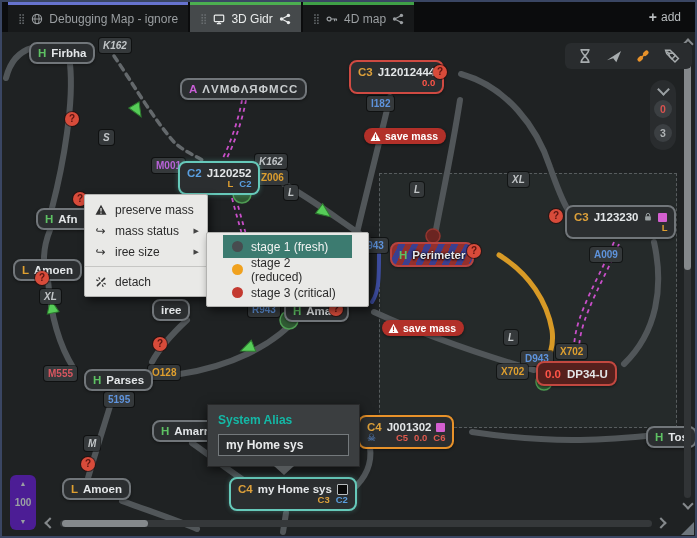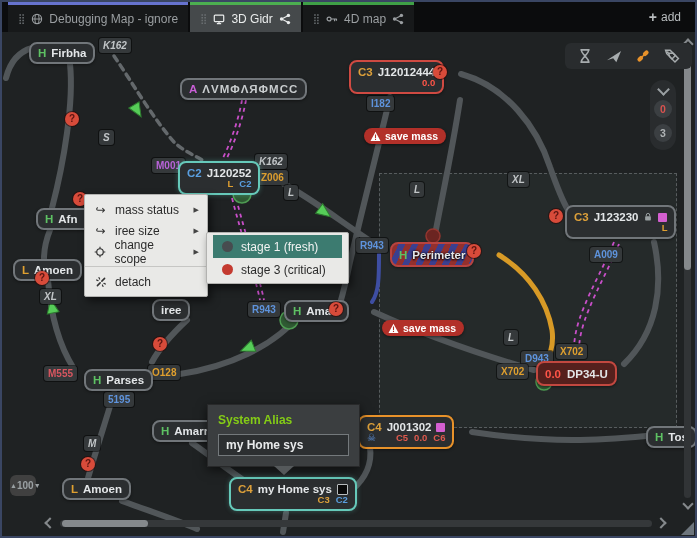--- a/index.html
+++ b/index.html
@@ -52,39 +52,39 @@
   .bGray{color:#c2c6c8;font-style:italic;}.bBlue{color:#5e93dc;}.bOrange{color:#df9f2e;}.bPurple{color:#b863d8;}.bRed{color:#d95660;}
   .q{position:absolute;z-index:6;width:14px;height:14px;border-radius:50%;background:#d84b3a;color:#5c1410;font-size:10px;font-weight:bold;text-align:center;line-height:14px;box-shadow:0 0 0 1px rgba(40,8,6,.6);}
   .sm{position:absolute;z-index:6;display:flex;align-items:center;gap:4px;background:#b23029;color:#fff;font-weight:bold;font-size:10.5px;padding:2px 8px 2px 6px;border-radius:10px;box-shadow:0 1px 3px rgba(0,0,0,.5);}
   .sm .ic{width:11px;height:11px;color:#fff;}
   
   .cmenu{position:absolute;left:82px;top:162px;width:122px;z-index:20;background:#e9e9e7;border:1px solid #b2b2b0;box-shadow:3px 4px 9px rgba(0,0,0,.55);padding:4px 0;font-size:12px;color:#2b2b2b;border-radius:2px;}
   .mi{display:flex;align-items:center;gap:7px;height:21px;padding:0 8px;cursor:pointer;}
   .mi .mic{width:15px;display:flex;justify-content:center;color:#333;}
   .mi .car{margin-left:auto;font-size:7px;color:#444;}
   .msep{height:1px;background:#c6c6c4;margin:4px 0;}
-  .smenu{position:absolute;left:204px;top:200px;width:129px;z-index:21;background:#e9e9e7;border:1px solid #b2b2b0;box-shadow:3px 4px 9px rgba(0,0,0,.55);padding:2px 6px;font-size:12px;color:#2b2b2b;border-radius:2px;}
+  .smenu{position:absolute;left:204px;top:200px;width:129px;z-index:21;background:#e9e9e7;border:1px solid #b2b2b0;box-shadow:3px 4px 9px rgba(0,0,0,.55);padding:2px 16px;font-size:12px;color:#2b2b2b;border-radius:2px;}
   .si{display:flex;align-items:center;gap:8px;height:23px;padding:0 9px;cursor:pointer;}
   .si .dot{width:11px;height:11px;border-radius:50%;flex:none;}
   .si.selrow{background:#3c7b70;color:#f2f3f2;}
   .dot1{background:#474c4f;}.dot2{background:#f0a11e;}.dot3{background:#c43a30;}
   
   .dlg{position:absolute;left:205px;top:372px;width:153px;z-index:19;background:#3b3e40;border:1px solid #28292a;box-shadow:0 3px 10px rgba(0,0,0,.6);padding:8px 10px 10px;box-sizing:border-box;}
-  .dtitle{font-size:12px;font-weight:bold;color:#84cc16;margin-bottom:7px;}
+  .dtitle{font-size:12px;font-weight:bold;color:#14b8a6;margin-bottom:7px;}
   .dlg input{width:100%;box-sizing:border-box;background:#2c2f31;border:1px solid #74797c;color:#e8eaeb;font-size:12px;font-weight:bold;padding:3px 7px;font-family:inherit;outline:none;}
   .dptr{position:absolute;left:272px;top:434px;width:0;height:0;border-left:10px solid transparent;border-right:10px solid transparent;border-top:9px solid #55595b;z-index:19;}
   
   .tb{position:absolute;left:563px;top:11px;z-index:15;background:#292c2e;border-radius:6px;display:flex;align-items:center;gap:13px;padding:5px 12px;}
   .tb .ic{width:16px;height:16px;color:#a7acae;cursor:pointer;}
   .tb .ic.orange{color:#e8922a;}
   .cnt{position:absolute;left:648px;top:48px;width:26px;z-index:15;background:#292c2e;border-radius:13px;display:flex;flex-direction:column;align-items:center;gap:6px;padding:7px 0 8px;}
   .chev{width:7px;height:7px;border-right:2px solid #9aa0a3;border-bottom:2px solid #9aa0a3;transform:rotate(45deg);margin-top:-2px;cursor:pointer;}
   .cbadge{width:18px;height:18px;border-radius:50%;background:#3b3f42;font-size:10.5px;font-weight:bold;display:flex;align-items:center;justify-content:center;cursor:pointer;}
   .c0{color:#d9534f;}.c3{color:#b0b4b6;}
-  .zc{position:absolute;left:8px;top:443px;width:26px;z-index:15;background:#404040;border-radius:6px;display:flex;flex-direction:row;align-items:center;padding:5px 0;gap:0;color:#9aa0a3;}
+  .zc{position:absolute;left:8px;top:443px;width:26px;z-index:15;background:#4c1d95;border-radius:6px;display:flex;flex-direction:column;align-items:center;padding:5px 0;gap:10px;color:#9aa0a3;}
   .zc .arr{font-size:7px;cursor:pointer;}
   .zval{font-size:10px;font-weight:bold;}
   
   .hs-track{position:absolute;left:58px;top:488px;width:592px;height:7px;background:#35383a;border-radius:4px;z-index:9;}
   .hs-thumb{position:absolute;left:60px;top:488px;width:86px;height:7px;background:#85898c;border-radius:4px;z-index:10;cursor:pointer;}
   .vs-track{position:absolute;left:682px;top:14px;width:7px;height:452px;background:#313436;border-radius:4px;z-index:9;}
   .vs-thumb{position:absolute;left:682px;top:26px;width:7px;height:212px;background:#85898c;border-radius:4px;z-index:10;cursor:pointer;}
   .sch{position:absolute;width:6px;height:6px;border-right:2px solid #85898c;border-bottom:2px solid #85898c;z-index:10;cursor:pointer;}
   .rsz{position:absolute;right:1px;bottom:1px;width:0;height:0;border-bottom:13px solid #6d757c;border-left:13px solid transparent;z-index:11;cursor:pointer;}
   .defs{position:absolute;width:0;height:0;overflow:hidden;}
@@ -453,54 +453,57 @@
     <div class="rsz"></div>
 
     <div class="dlg">
       <div class="dtitle">System Alias</div>
       <input type="text" value="my Home sys" style="">
     </div>
     <div class="dptr"></div>
 
     <div class="cmenu">
       <div class="mi">
+        <span class="mic">
+            <svg class="ic small">
+              <use href="#i-warn"></use>
+            </svg>
+          </span>
+        <span>preserve mass</span>
+      </div>
+      <div class="mi">
         <span class="mic">↪</span>
         <span>mass status</span>
         <span class="car">▶</span>
       </div>
       <div class="mi">
         <span class="mic">↪</span>
         <span>iree size</span>
-        <span class="car">▶</span>
-      </div>
-      <div class="mi">
-        <span class="mic">
-            <svg class="ic small">
-              <use href="#i-scope"></use>
-            </svg>
-          </span>
-        <span>change scope</span>
         <span class="car">▶</span>
       </div>
       <div class="msep"></div>
       <div class="mi">
         <span class="mic">
             <svg class="ic small">
               <use href="#i-unlink"></use>
             </svg>
           </span>
         <span>detach</span>
       </div>
     </div>
 
     <div class="smenu">
       <div class="si selrow">
         <span class="dot dot1"></span>
         <span>stage 1 (fresh)</span>
       </div>
       <div class="si">
+        <span class="dot dot2"></span>
+        <span>stage 2 (reduced)</span>
+      </div>
+      <div class="si">
         <span class="dot dot3"></span>
         <span>stage 3 (critical)</span>
       </div>
     </div>
 
   </div>
 </div>
 
 </body></html>

